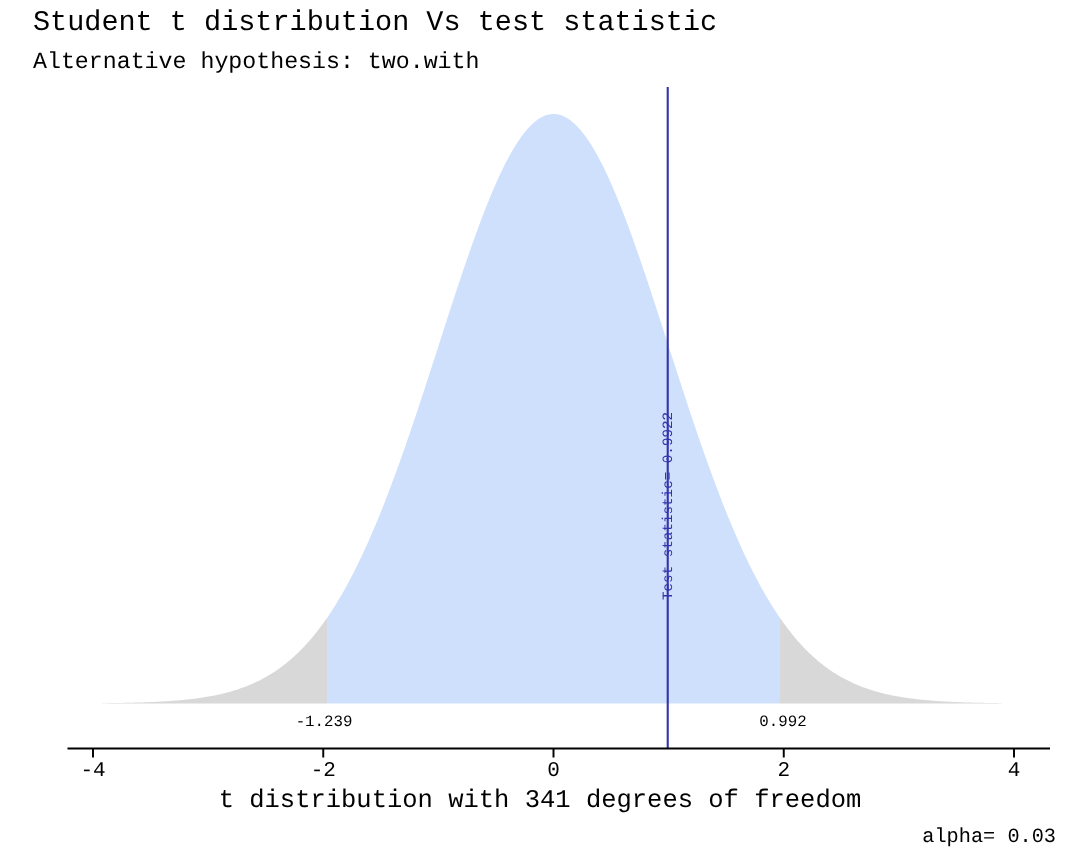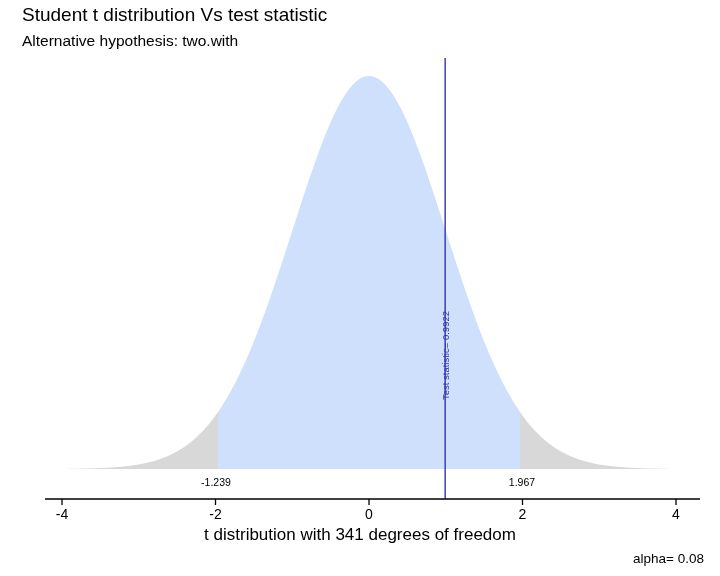--- a/index.html
+++ b/index.html
@@ -5,21 +5,21 @@
   html, body {
     margin: 0;
     padding: 0;
     background: #ffffff;
   }
   #page {
     position: relative;
     width: 720px;
     height: 576px;
     background: #ffffff;
-    font-family: Liberation Sans, sans-serif;
+    font-family: Liberation Mono, monospace;
     overflow: hidden;
   }
   .title {
     position: absolute;
     left: 22px;
     top: 4px;
     font-size: 19px;
     color: #000000;
     white-space: nowrap;
   }
@@ -96,28 +96,28 @@
           <line x1="62" x2="62" y1="499" y2="505" stroke="#000000" stroke-width="1.3"></line>
           <line x1="215.5" x2="215.5" y1="499" y2="505" stroke="#000000" stroke-width="1.3"></line>
           <line x1="369" x2="369" y1="499" y2="505" stroke="#000000" stroke-width="1.3"></line>
           <line x1="522.5" x2="522.5" y1="499" y2="505" stroke="#000000" stroke-width="1.3"></line>
           <line x1="676" x2="676" y1="499" y2="505" stroke="#000000" stroke-width="1.3"></line>
         </g>
     </g>
   </svg>
 
   <div class="crit-label" id="crit-low" style="left:216px; top:476px;">-1.239</div>
-  <div class="crit-label" id="crit-high" style="left:522px; top:476px;">1.967</div>
+  <div class="crit-label" id="crit-high" style="left:522px; top:476px;">0.992</div>
 
   <div id="tick-labels">
       <div class="tick-label" style="left: 62px; top: 506px;">-4</div>
       <div class="tick-label" style="left: 215.5px; top: 506px;">-2</div>
       <div class="tick-label" style="left: 369px; top: 506px;">0</div>
       <div class="tick-label" style="left: 522.5px; top: 506px;">2</div>
       <div class="tick-label" style="left: 676px; top: 506px;">4</div>
     </div>
 
   <div class="stat-label" id="stat-label" style="left: 440.151px; top: 400px; color: rgb(51, 51, 170);">Test statistic= 0.9922</div>
 
   <div class="xlab">t distribution with 341 degrees of freedom</div>
-  <div class="caption">alpha= 0.08</div>
+  <div class="caption">alpha= 0.03</div>
 
 </div>
 
 </body></html>

